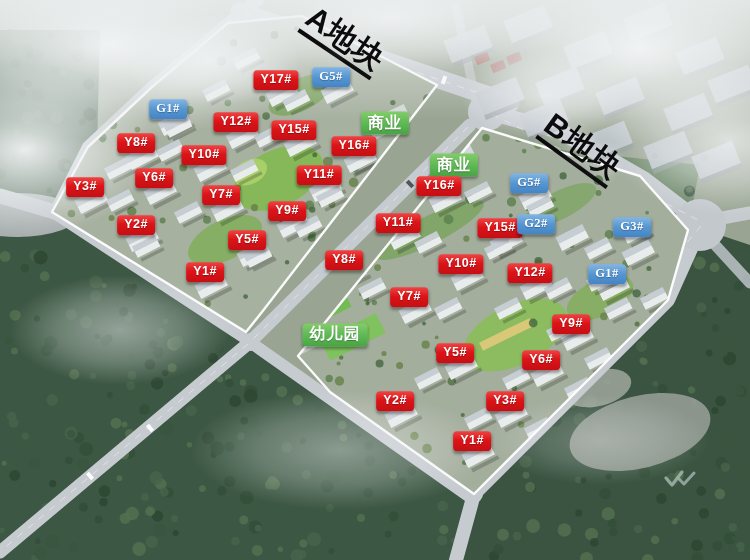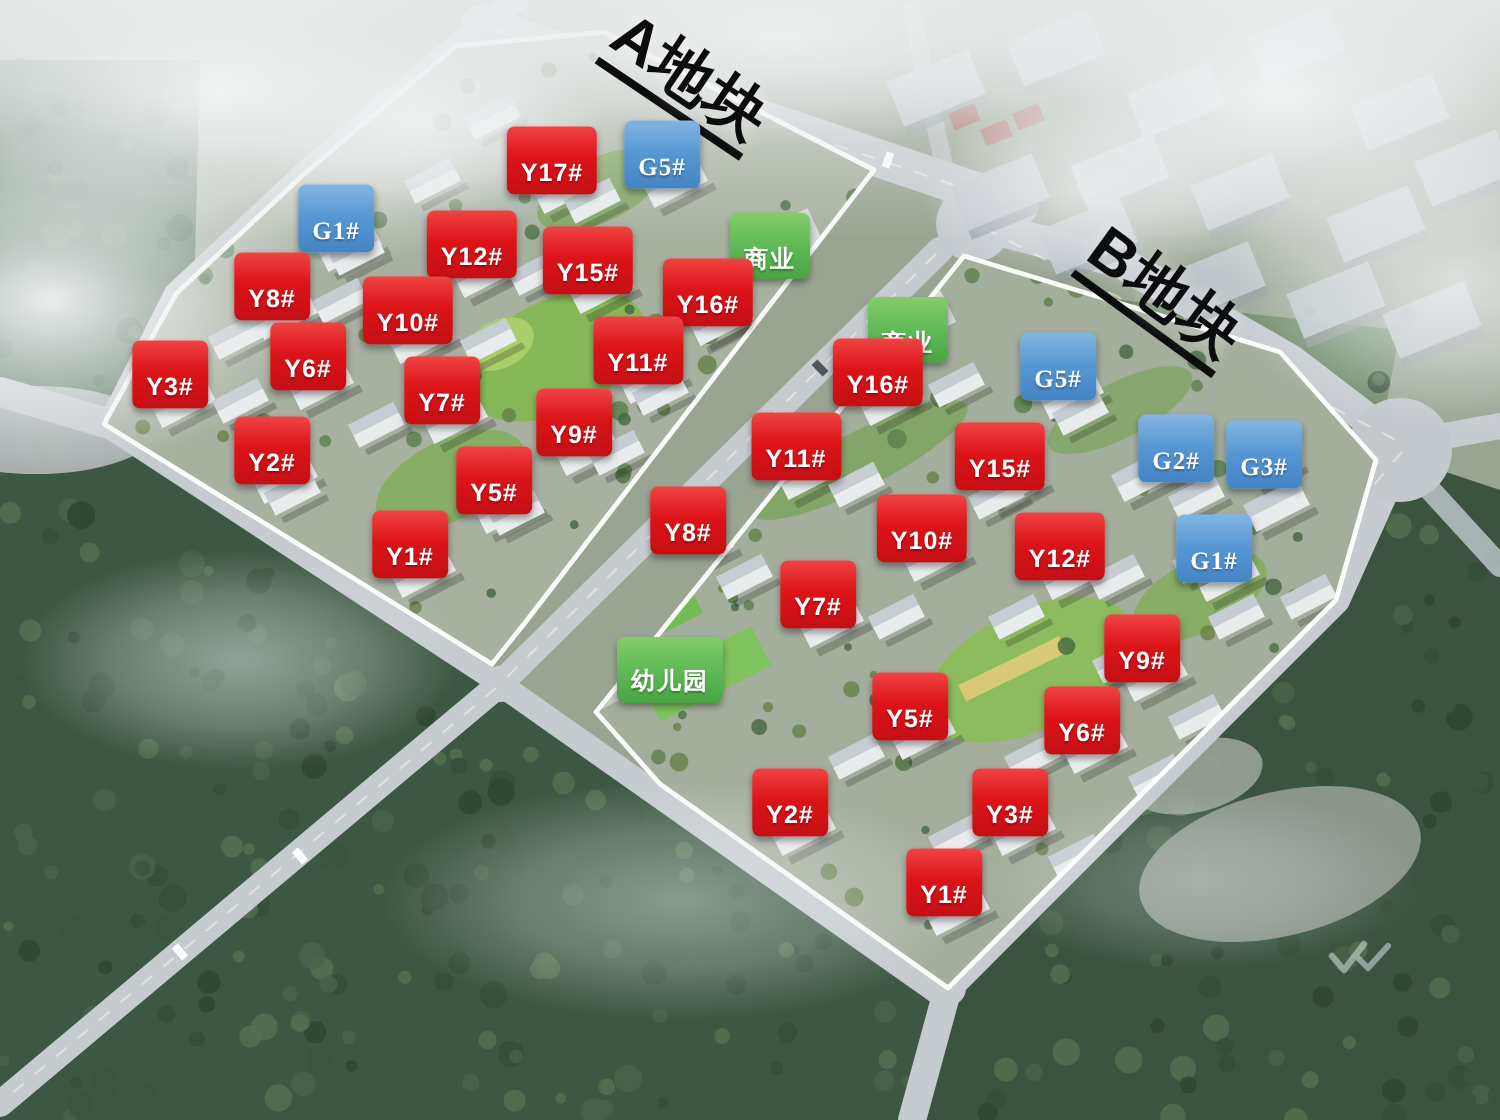--- a/index.html
+++ b/index.html
@@ -2,26 +2,26 @@
 <html><head>
 <meta charset="utf-8">
 <style>
   html,body{margin:0;padding:0;background:#222;}
   #stage{position:relative;width:750px;height:560px;overflow:hidden;
          background:#9aa594;font-family:"Liberation Sans",sans-serif;}
   #scene{position:absolute;left:0;top:0;}
   
   .lbl{position:absolute;transform:translate(-50%,-50%);
        font:700 12.5px/1 "Liberation Sans",sans-serif;color:#fff;
-       padding:17px 7px 4px;border-radius:4px;white-space:nowrap;
+       padding:3px 7px 4px;border-radius:4px;white-space:nowrap;
        box-shadow:0 2px 3px rgba(0,0,0,.35);text-shadow:0 1px 1px rgba(0,0,0,.3);
        letter-spacing:.5px;z-index:30;}
   .lbl.red{background:linear-gradient(180deg,#ef4444 0%,#dc1418 45%,#c40f14 100%);}
   .lbl.blue{background:linear-gradient(180deg,#83b5e2 0%,#5596d2 50%,#4484c4 100%);font-family:Liberation Serif, serif;}
-  .lbl.green{background:linear-gradient(180deg,#83cc6a 0%,#5cb854 55%,#4aa344 100%);font-size:12px;letter-spacing:1px;}
+  .lbl.green{background:linear-gradient(180deg,#83cc6a 0%,#5cb854 55%,#4aa344 100%);font-size:16px;letter-spacing:1px;}
   
   .plot-title{position:absolute;display:inline-block;
       font:900 31px/1 "Liberation Sans",sans-serif;color:#0c0c0e;
       letter-spacing:1px;border-bottom:4px solid #0c0c0e;padding-bottom:2px;
       transform-origin:left top;z-index:25;text-shadow:0 0 8px rgba(255,255,255,.45);}
   #title-a{left:318px;top:1px;transform:rotate(34deg);}
   #title-b{left:557px;top:108px;transform:rotate(36deg);}
   
   #watermark{position:absolute;left:616px;top:489px;z-index:40;
       color:rgba(228,237,243,.5);font:700 34px/1 "Liberation Sans",sans-serif;
@@ -1093,21 +1093,21 @@
       <div class="lbl red" style="left: 221px; top: 195px;">Y7#</div>
       <div class="lbl red" style="left: 287px; top: 211px;">Y9#</div>
       <div class="lbl red" style="left: 136px; top: 225px;">Y2#</div>
       <div class="lbl red" style="left: 247px; top: 240px;">Y5#</div>
       <div class="lbl red" style="left: 205px; top: 272px;">Y1#</div>
       <div class="lbl green" style="left: 454px; top: 165px;">商业</div>
       <div class="lbl red" style="left: 439px; top: 186px;">Y16#</div>
       <div class="lbl blue" style="left: 529px; top: 183px;">G5#</div>
       <div class="lbl red" style="left: 398px; top: 223px;">Y11#</div>
       <div class="lbl red" style="left: 500px; top: 228px;">Y15#</div>
-      <div class="lbl blue" style="left: 588px; top: 224px; text-align: center;">G2#</div>
+      <div class="lbl blue" style="left: 536px; top: 224px; text-align: center;">G2#</div>
       <div class="lbl blue" style="left: 632px; top: 227px;">G3#</div>
       <div class="lbl red" style="left: 344px; top: 260px;">Y8#</div>
       <div class="lbl red" style="left: 461px; top: 264px;">Y10#</div>
       <div class="lbl red" style="left: 530px; top: 273px;">Y12#</div>
       <div class="lbl blue" style="left: 607px; top: 274px;">G1#</div>
       <div class="lbl red" style="left: 409px; top: 297px;">Y7#</div>
       <div class="lbl red" style="left: 571px; top: 324px;">Y9#</div>
       <div class="lbl green" style="left: 335px; top: 335px; font-family: Liberation Mono, monospace;">幼儿园</div>
       <div class="lbl red" style="left: 455px; top: 353px;">Y5#</div>
       <div class="lbl red" style="left: 541px; top: 360px;">Y6#</div>

